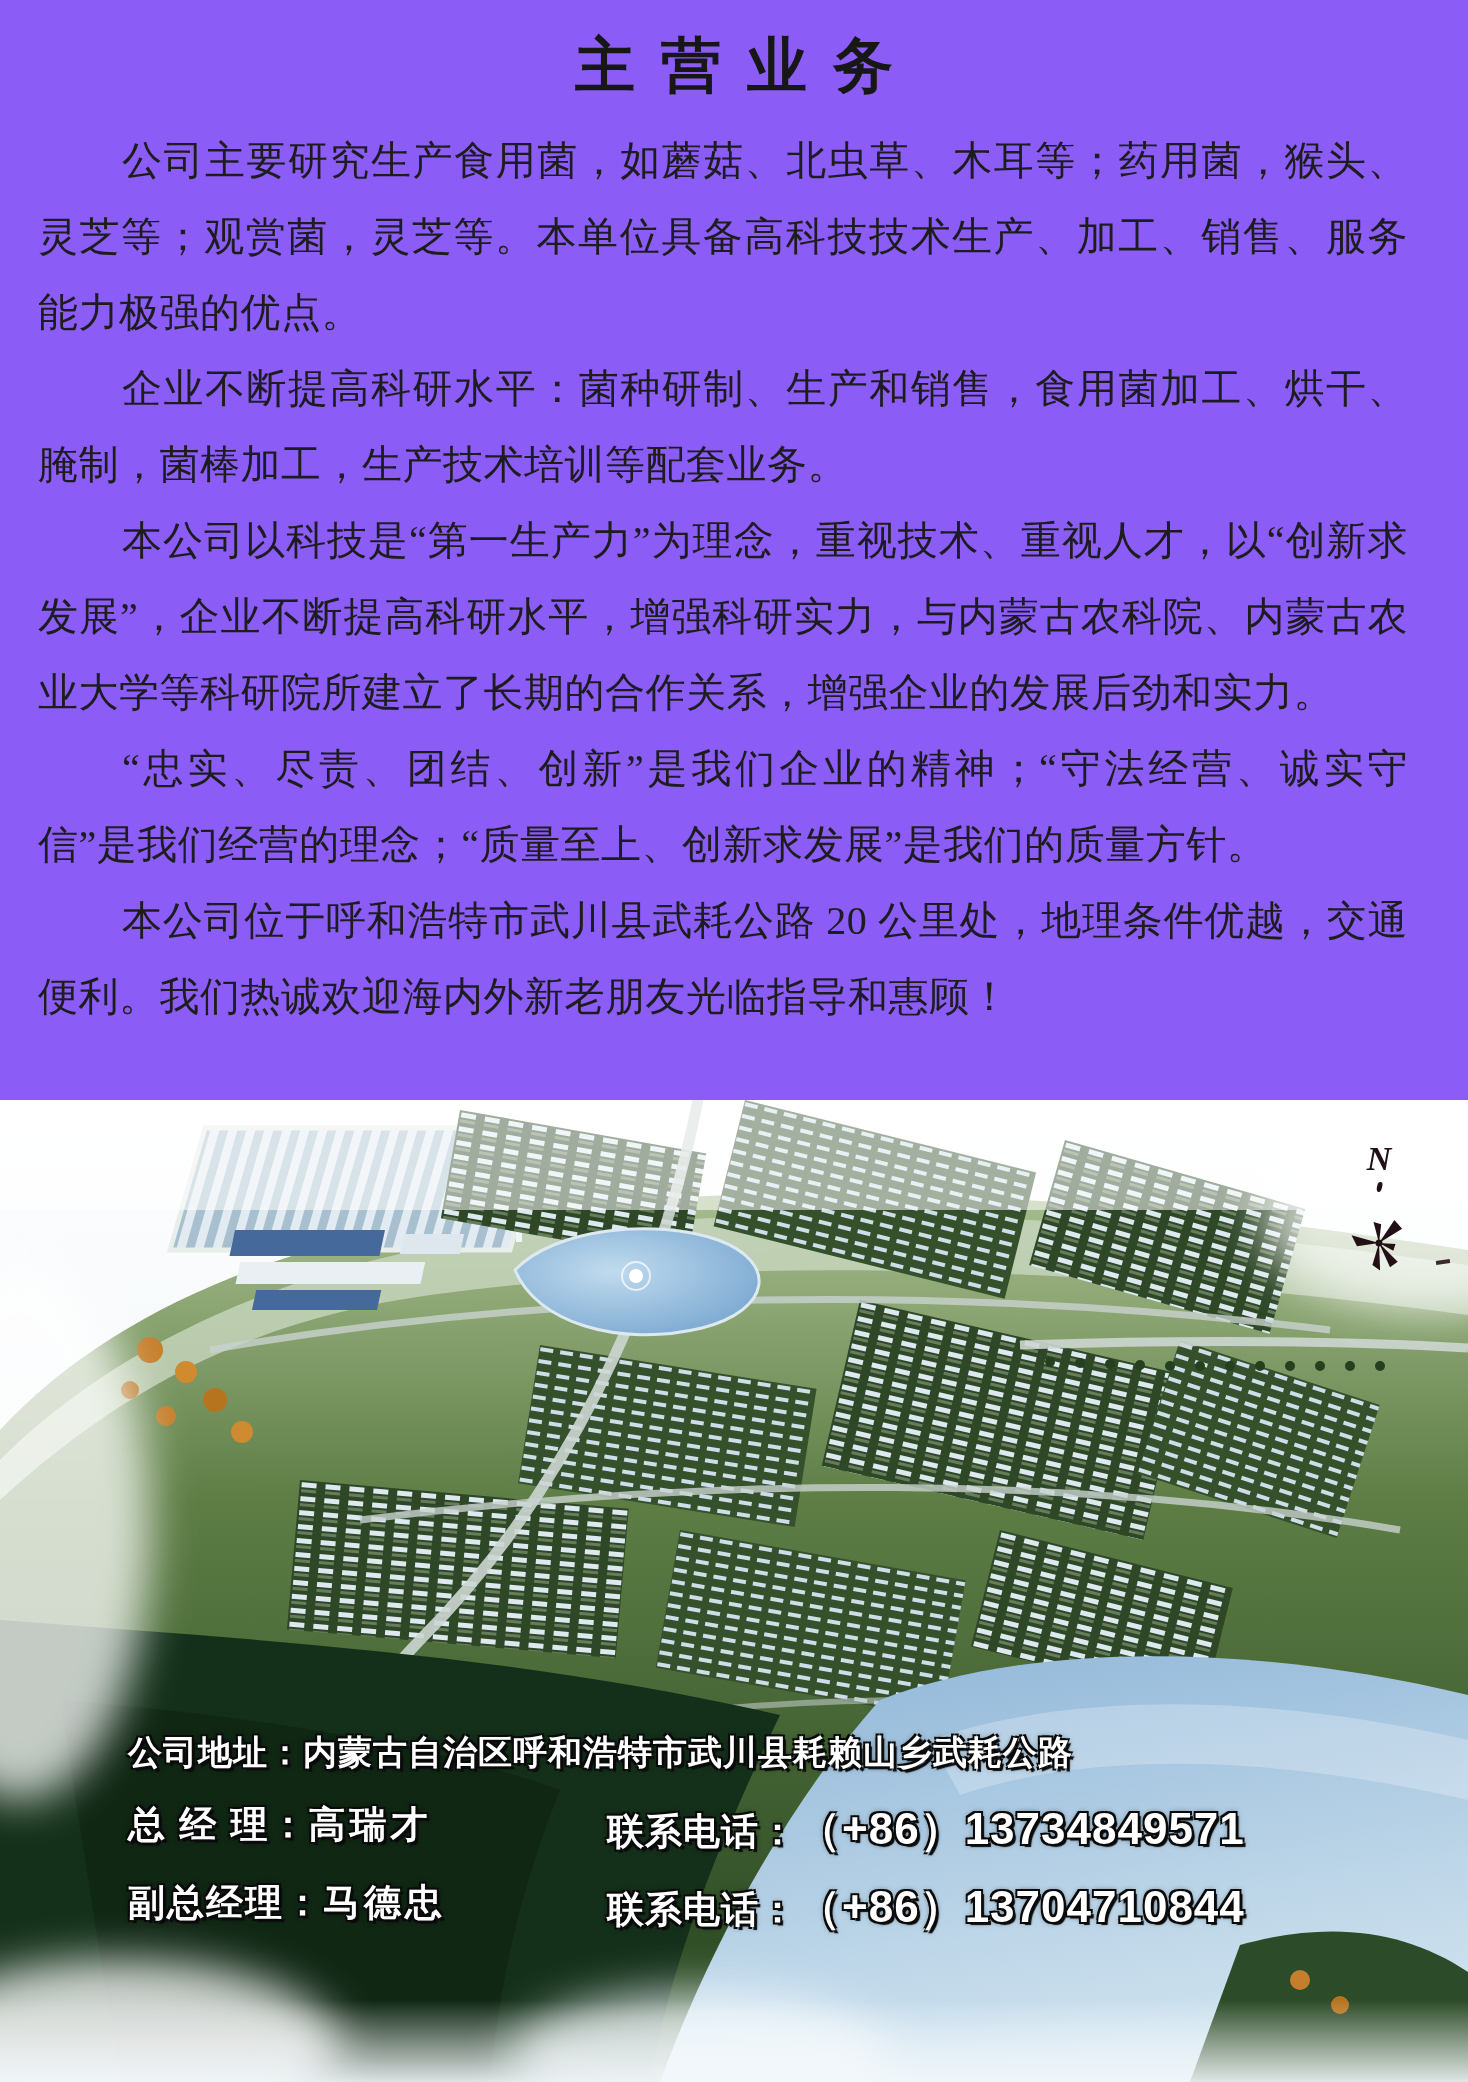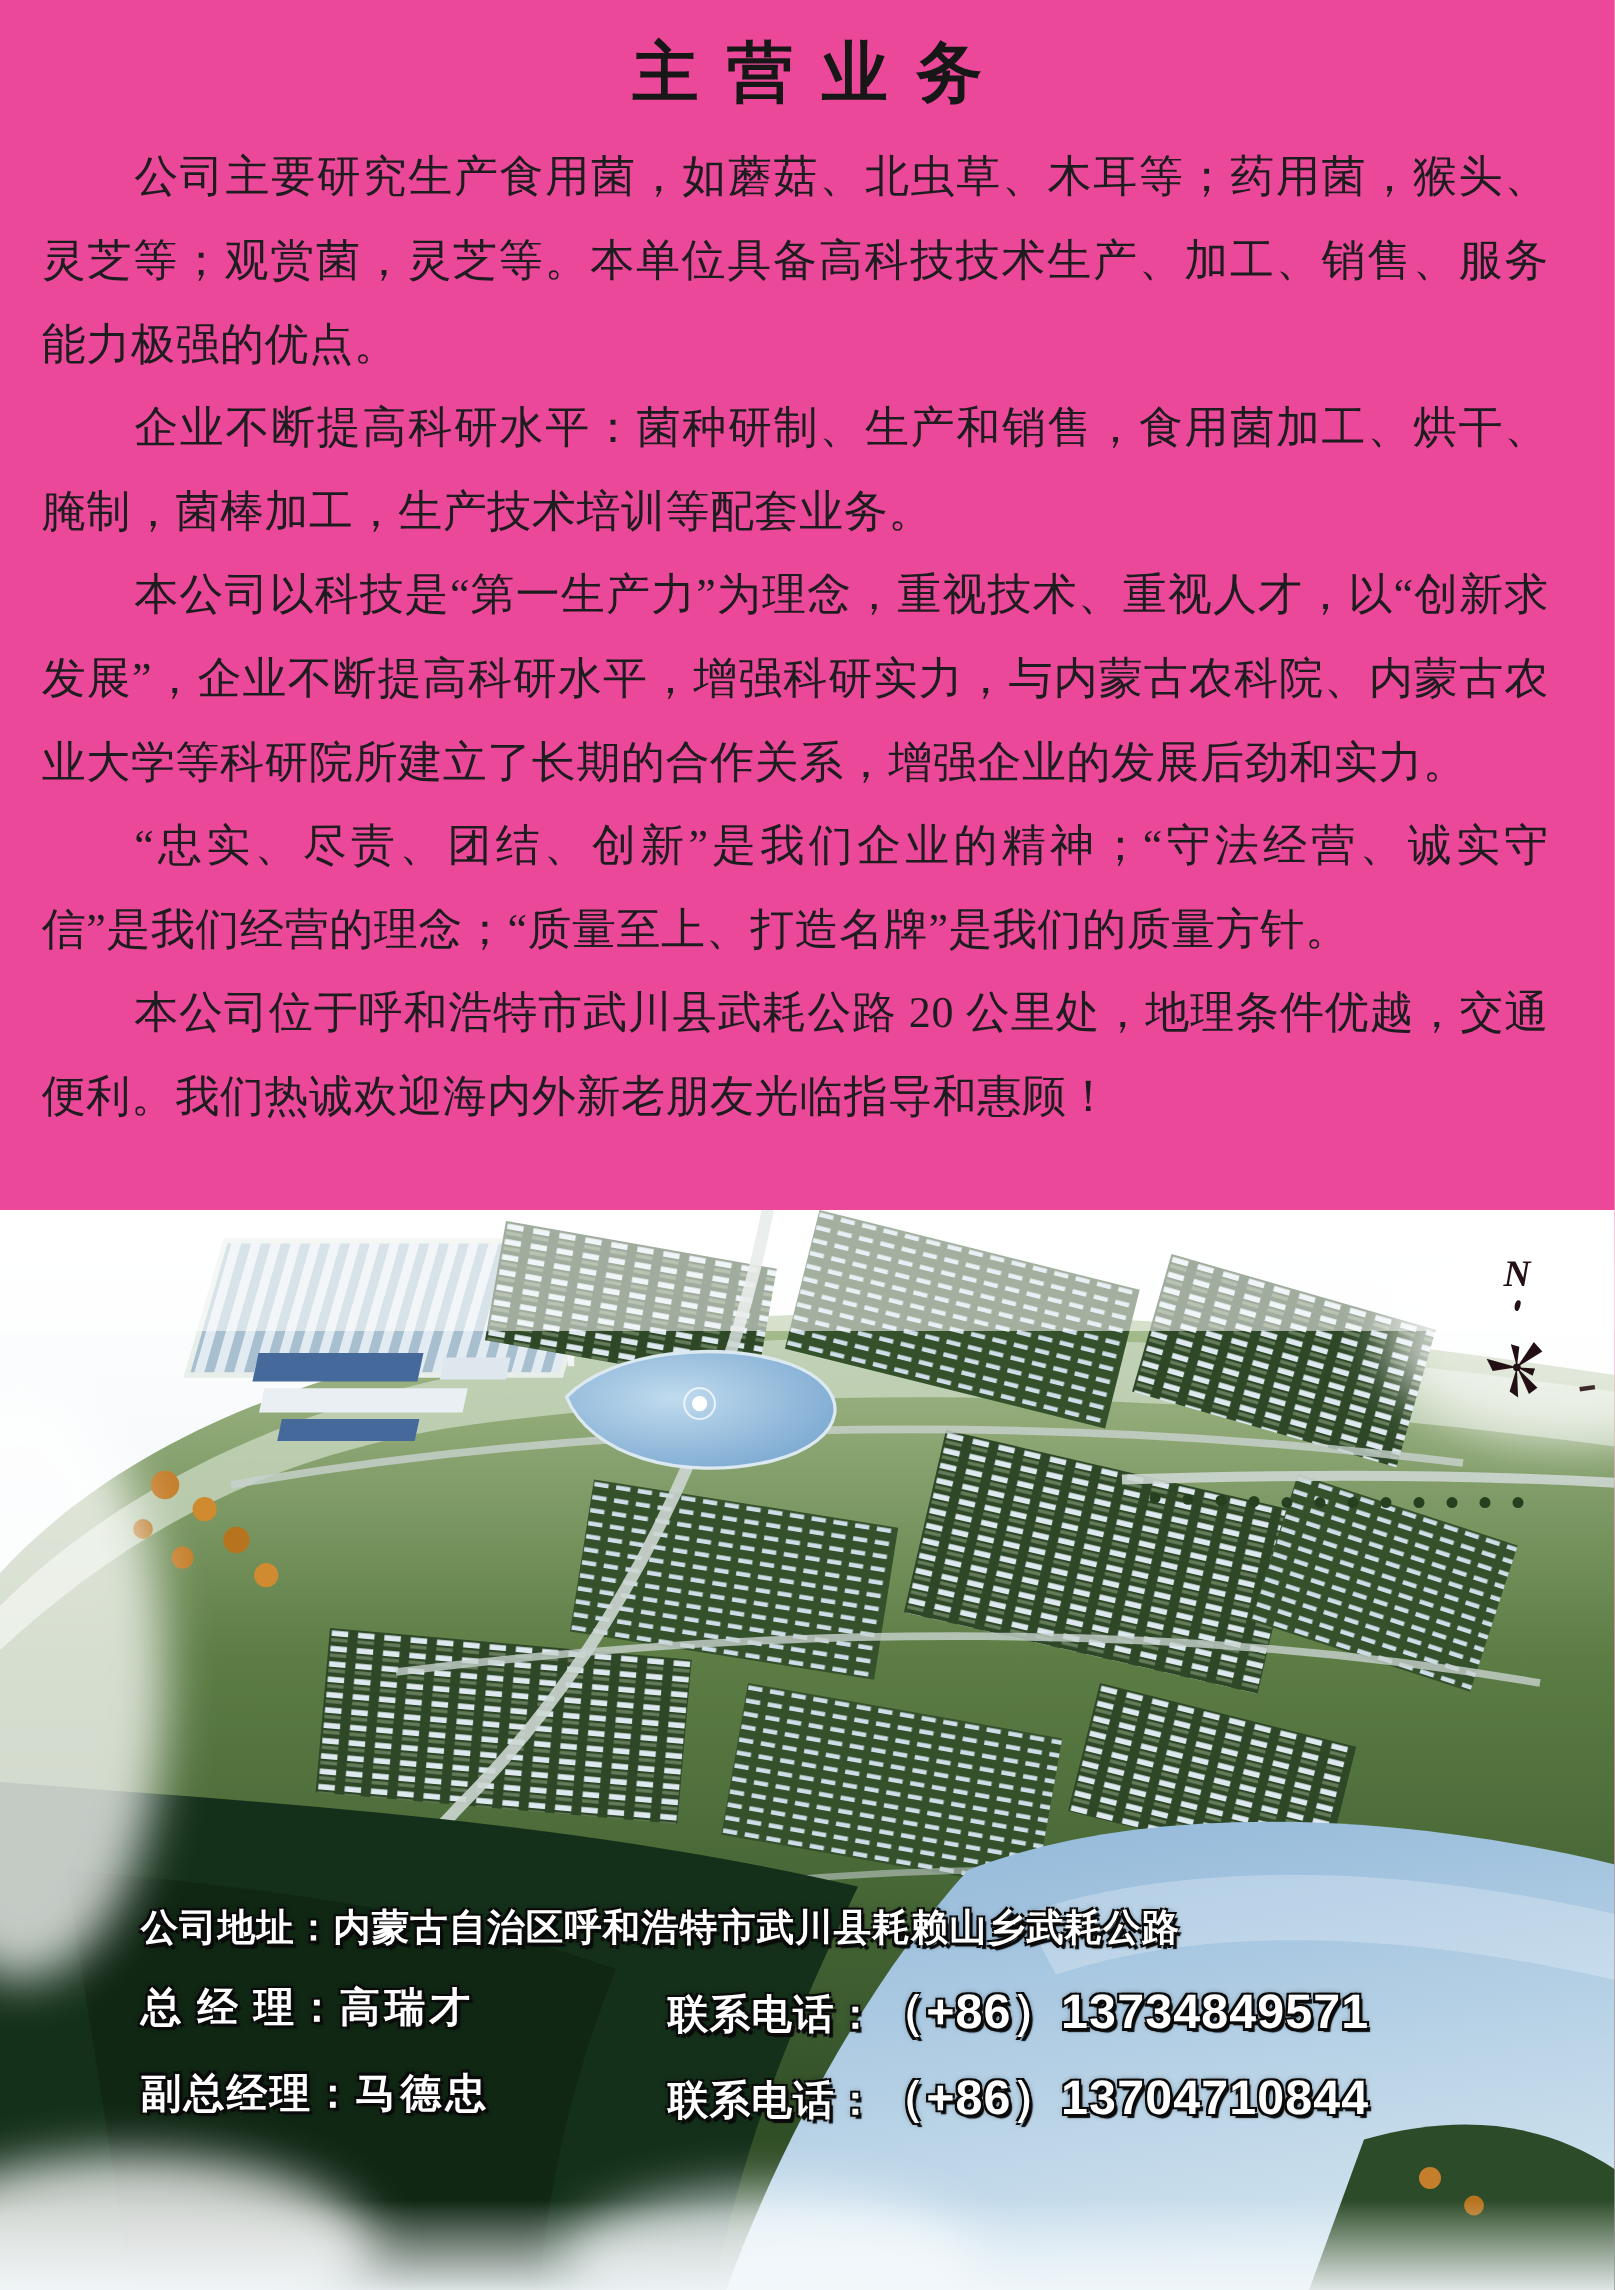--- a/index.html
+++ b/index.html
@@ -1,20 +1,20 @@
 <!DOCTYPE html>
 <html><head>
 <meta charset="utf-8">
 <style>
   * { margin:0; padding:0; box-sizing:border-box; }
   html,body { background:#e9e9e7; }
   body { font-family:"Liberation Serif","DejaVu Serif",serif; }
   .page {
     position:relative; width:1468px; height:2082px;
-    background:#ec4899; overflow:hidden; margin:0 auto;
+    background:#8b5cf6; overflow:hidden; margin:0 auto;
   }
   .doc-title {
     text-align:center; margin:26px 0 16px 0;
     font-size:60px; font-weight:700; color:#171717;
     letter-spacing:26px; text-indent:26px;
     font-family:"Liberation Serif","DejaVu Serif",serif;
   }
   .content { padding:0 60px 0 38px; position:relative; z-index:3; }
   .content p {
     font-size:40px; line-height:76px; color:#1d1d1f;
@@ -62,21 +62,21 @@
 <body>
 
 <div class="page">
 
   <h1 class="doc-title">主营业务</h1>
 
   <div class="content">
     <p>公司主要研究生产食用菌，如蘑菇、北虫草、木耳等；药用菌，猴头、灵芝等；观赏菌，灵芝等。本单位具备高科技技术生产、加工、销售、服务能力极强的优点。</p>
     <p>企业不断提高科研水平：菌种研制、生产和销售，食用菌加工、烘干、腌制，菌棒加工，生产技术培训等配套业务。</p>
     <p>本公司以科技是“第一生产力”为理念，重视技术、重视人才，以“创新求发展”，企业不断提高科研水平，增强科研实力，与内蒙古农科院、内蒙古农业大学等科研院所建立了长期的合作关系，增强企业的发展后劲和实力。</p>
-    <p>“忠实、尽责、团结、创新”是我们企业的精神；“守法经营、诚实守信”是我们经营的理念；“质量至上、打造名牌”是我们的质量方针。</p>
+    <p>“忠实、尽责、团结、创新”是我们企业的精神；“守法经营、诚实守信”是我们经营的理念；“质量至上、创新求发展”是我们的质量方针。</p>
     <p>本公司位于呼和浩特市武川县武耗公路 20 公里处，地理条件优越，交通便利。我们热诚欢迎海内外新老朋友光临指导和惠顾！</p>
   </div>
 
   <div class="photo">
 
     <svg class="aerial" viewBox="0 0 1468 982" preserveAspectRatio="none" aria-hidden="true">
       <defs>
         <linearGradient id="sky" x1="0" y1="0" x2="0" y2="1">
           <stop offset="0" stop-color="#ffffff"></stop>
           <stop offset="0.5" stop-color="#eef4f7"></stop>

